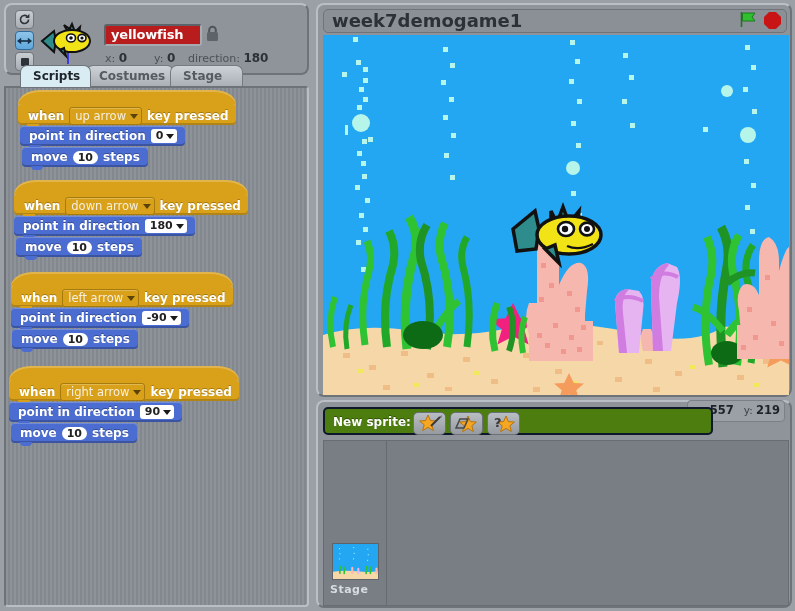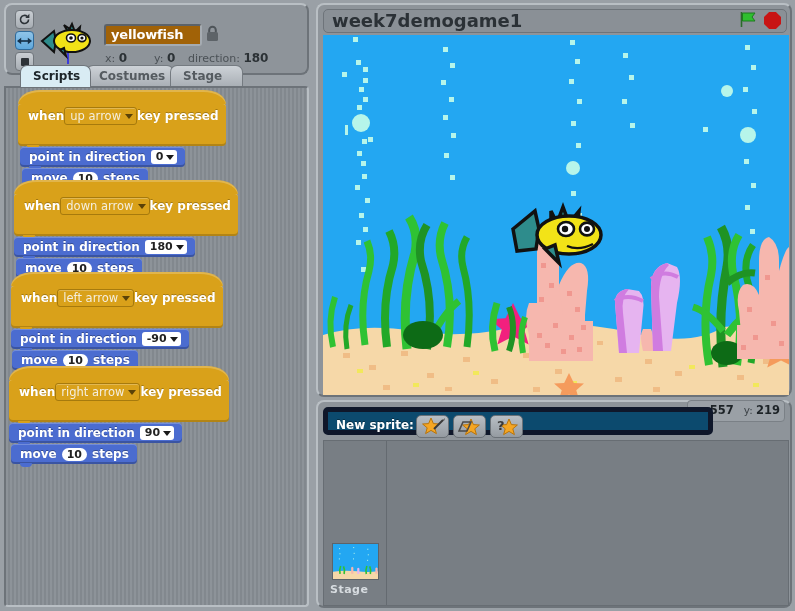--- a/index.html
+++ b/index.html
@@ -33,21 +33,21 @@
   .rot-btn.sel { background:linear-gradient(#8fc4e8,#5fa8dd); border-color:#2f6a9a; }
   #rot-1 { top:5px; }
   #rot-2 { top:26px; }
   #rot-3 { top:47px; }
   .rot-sq { width:8px; height:8px; background:#2d3338; border-radius:1px; }
 
   #sprite-thumb-big { position:absolute; left:32px; top:14px; width:58px; height:45px; }
 
   #name-field {
     position:absolute; left:98px; top:19px; width:98px; height:22px;
-    background:#a16207;
+    background:#b91c1c;
     border:2px solid #5c6268; border-right-color:#a5abb1; border-bottom-color:#a5abb1;
     border-radius:3px;
     color:#fff; font-size:13px; font-weight:bold;
     line-height:18px; padding-left:5px; letter-spacing:-0.2px;
   }
   #lock-icon { position:absolute; left:200px; top:20px; }
 
   .meta { position:absolute; font-size:11px; color:#4b5156; top:46px; }
   .meta b { color:#2b3135; font-size:12px; }
   #meta-x { left:99px; }
@@ -79,22 +79,22 @@
       repeating-linear-gradient(90deg,#8d9399 0px,#8d9399 2px,#82888e 2px,#82888e 4px);
     border:2px solid #6d7379; border-right-color:#b9bfc4; border-bottom-color:#b9bfc4;
     border-radius:0 4px 4px 4px;
     overflow:hidden;
   }
 
   
   .script { position:absolute; }
   .hat {
     position:relative; background:#d9a11a;
-    border-radius:4px; padding:4px 7px 21px 10px;
-    display:inline-flex; align-items:center; 
+    border-radius:4px; padding:4px 7px 0 10px;
+    display:inline-flex; align-items:center; gap:5px;
     font-size:12px; font-weight:bold; color:#fff;
     box-shadow:inset 0 -2px 0 rgba(0,0,0,.18), inset 0 1px 0 rgba(255,255,255,.25);
     margin-left:0; margin-top:13px;
     text-shadow:0 -1px 0 rgba(0,0,0,.25);
   }
   .hat:before {
     content:""; position:absolute; left:0; right:0; top:-13px; height:14px;
     background:#d9a11a;
     border-radius:26px 26px 0 0 / 16px 16px 0 0;
     box-shadow:inset 0 2px 0 rgba(255,255,255,.22);
@@ -162,21 +162,21 @@
   }
 
   #sprite-panel {
     position:absolute; left:3px; top:400px; width:476px; height:208px;
     background:#8e949a;
     border:2px solid #b9bfc4; border-right-color:#6d7379; border-bottom-color:#6d7379;
     border-radius:8px;
   }
   #newsprite-bar {
     position:absolute; left:5px; top:5px; width:390px; height:28px;
-    background:#0c4a6e; border:5px solid #0f172a; border-radius:5px;
+    background:#4d7c0f; border:2px solid #0f172a; border-radius:5px;
   }
   #newsprite-label {
     position:absolute; left:8px; top:6px; font-size:12px; font-weight:bold; color:#fff;
     text-shadow:0 -1px 0 rgba(0,0,0,.35);
   }
   .star-btn {
     position:absolute; top:3px; width:33px; height:23px;
     background:linear-gradient(#b8bec4,#959ba1);
     border:1px solid #6b7177; border-radius:5px;
     display:flex; align-items:center; justify-content:center;

